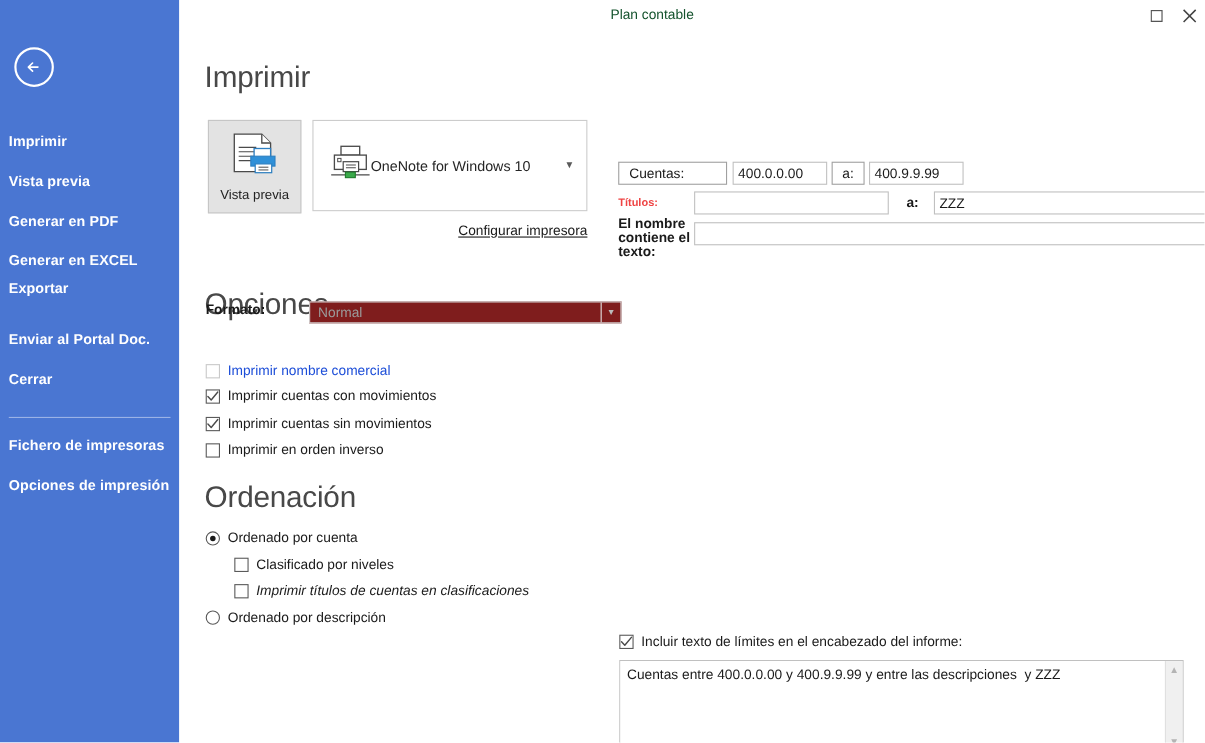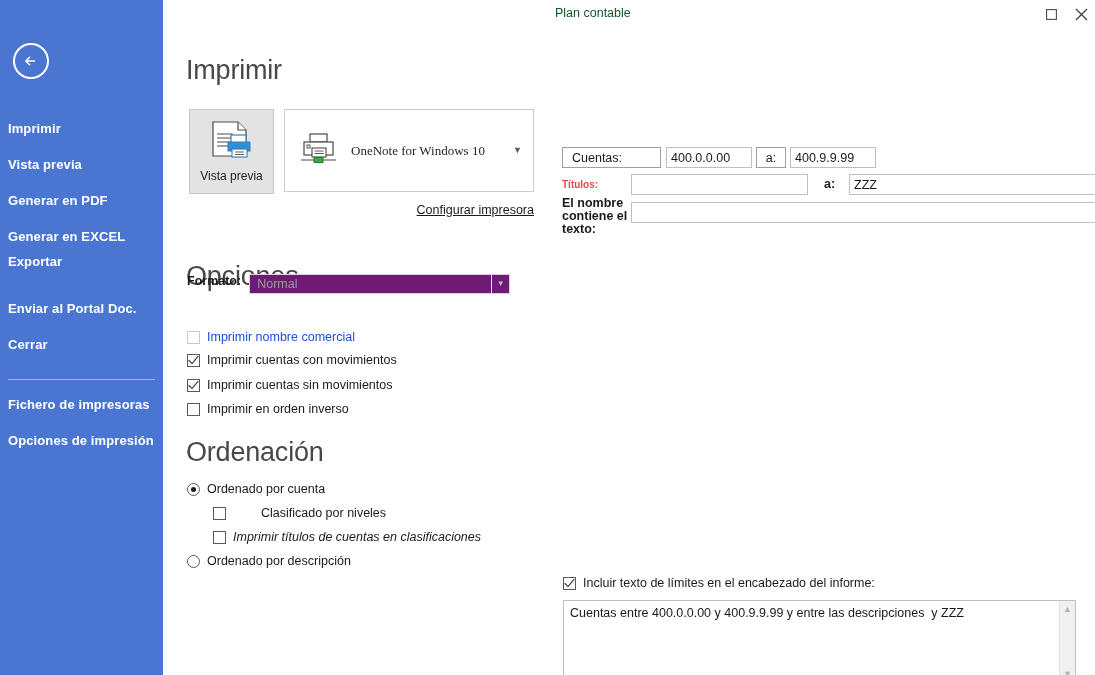--- a/index.html
+++ b/index.html
@@ -121,26 +121,24 @@
     left: 121px; top: 81px;
     width: 250px; height: 83px;
     background: #ffffff;
     border: 1px solid #cccccc;
     cursor: pointer;
     display: flex;
     align-items: center;
   }
   #printer-icon-wrap { margin-left: 16px; flex: 0 0 auto; }
   #printer-name {
-    margin-left: 14px;
     font-size: 13px;
     color: #262626;
     flex: 1 1 auto;
     white-space: nowrap;
-    font-family: Liberation Serif, serif;
   }
   #printer-caret {
     flex: 0 0 auto;
     margin-right: 11px;
     color: #5a5a5a;
     font-size: 9px;
     line-height: 1;
   }
   #configure-printer {
     position: absolute;
@@ -163,26 +161,27 @@
     display: flex;
     align-items: flex-start;
   }
   #formato-label {
     font-size: 12.5px;
     color: #1a1a1a;
     font-weight: bold;
     margin-right: 8px;
   }
   #formato-select {
-    width: 261px; height: 20px;
+    width: 284px; height: 20px;
     border: 1px solid #d4d4d4;
-    background: #701a75;
+    background: #7f1d1d;
     display: flex;
     align-items: center;
     cursor: default;
+    margin-left: 32px;
   }
   #formato-value {
     flex: 1 1 auto;
     padding-left: 7px;
     font-size: 12.5px;
     color: #9b9b9b;
     white-space: nowrap;
   }
   #formato-caret {
     flex: 0 0 auto;
@@ -249,21 +248,21 @@
     border-radius: 50%;
     background: #1a1a1a;
   }
   .rb-label {
     margin-left: 7px;
     font-size: 12.5px;
     color: #1a1a1a;
   }
 
   #rb-por-cuenta { left: 24px; top: 454px; }
-  #cb-clasificado { left: 50px; top: 478px; gap: 28px; }
+  #cb-clasificado { left: 50px; top: 478px; }
   #cb-titulos-clas { left: 50px; top: 502px; font-style: italic; }
   #rb-por-descripcion { left: 24px; top: 526px; }
 
   
   #h-intervalos { left: 399px; top: 93px; }
 
   #intervalos-grid {
     position: absolute;
     left: 399px; top: 119px;
   }

